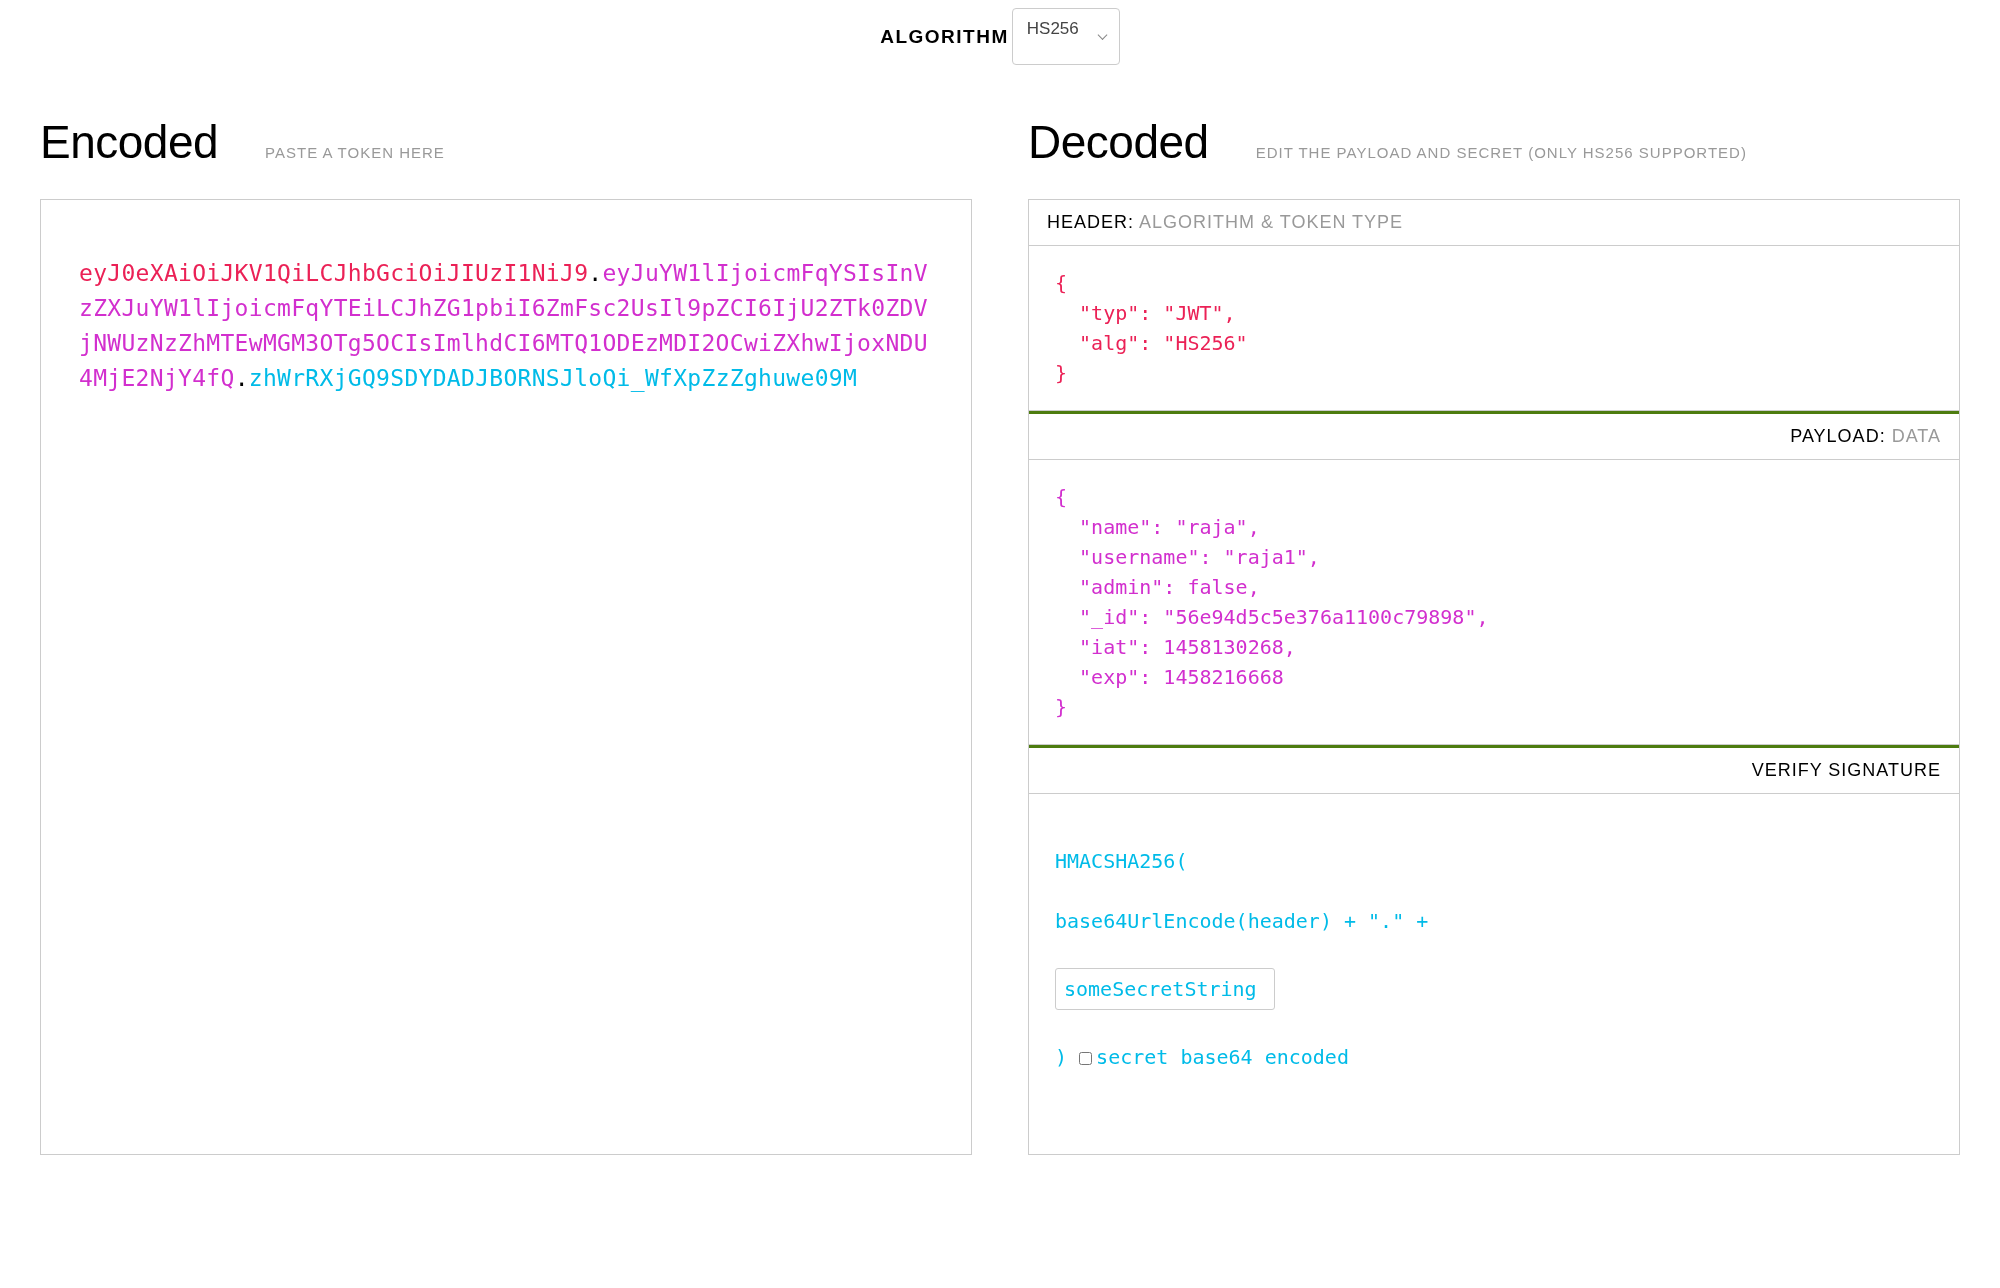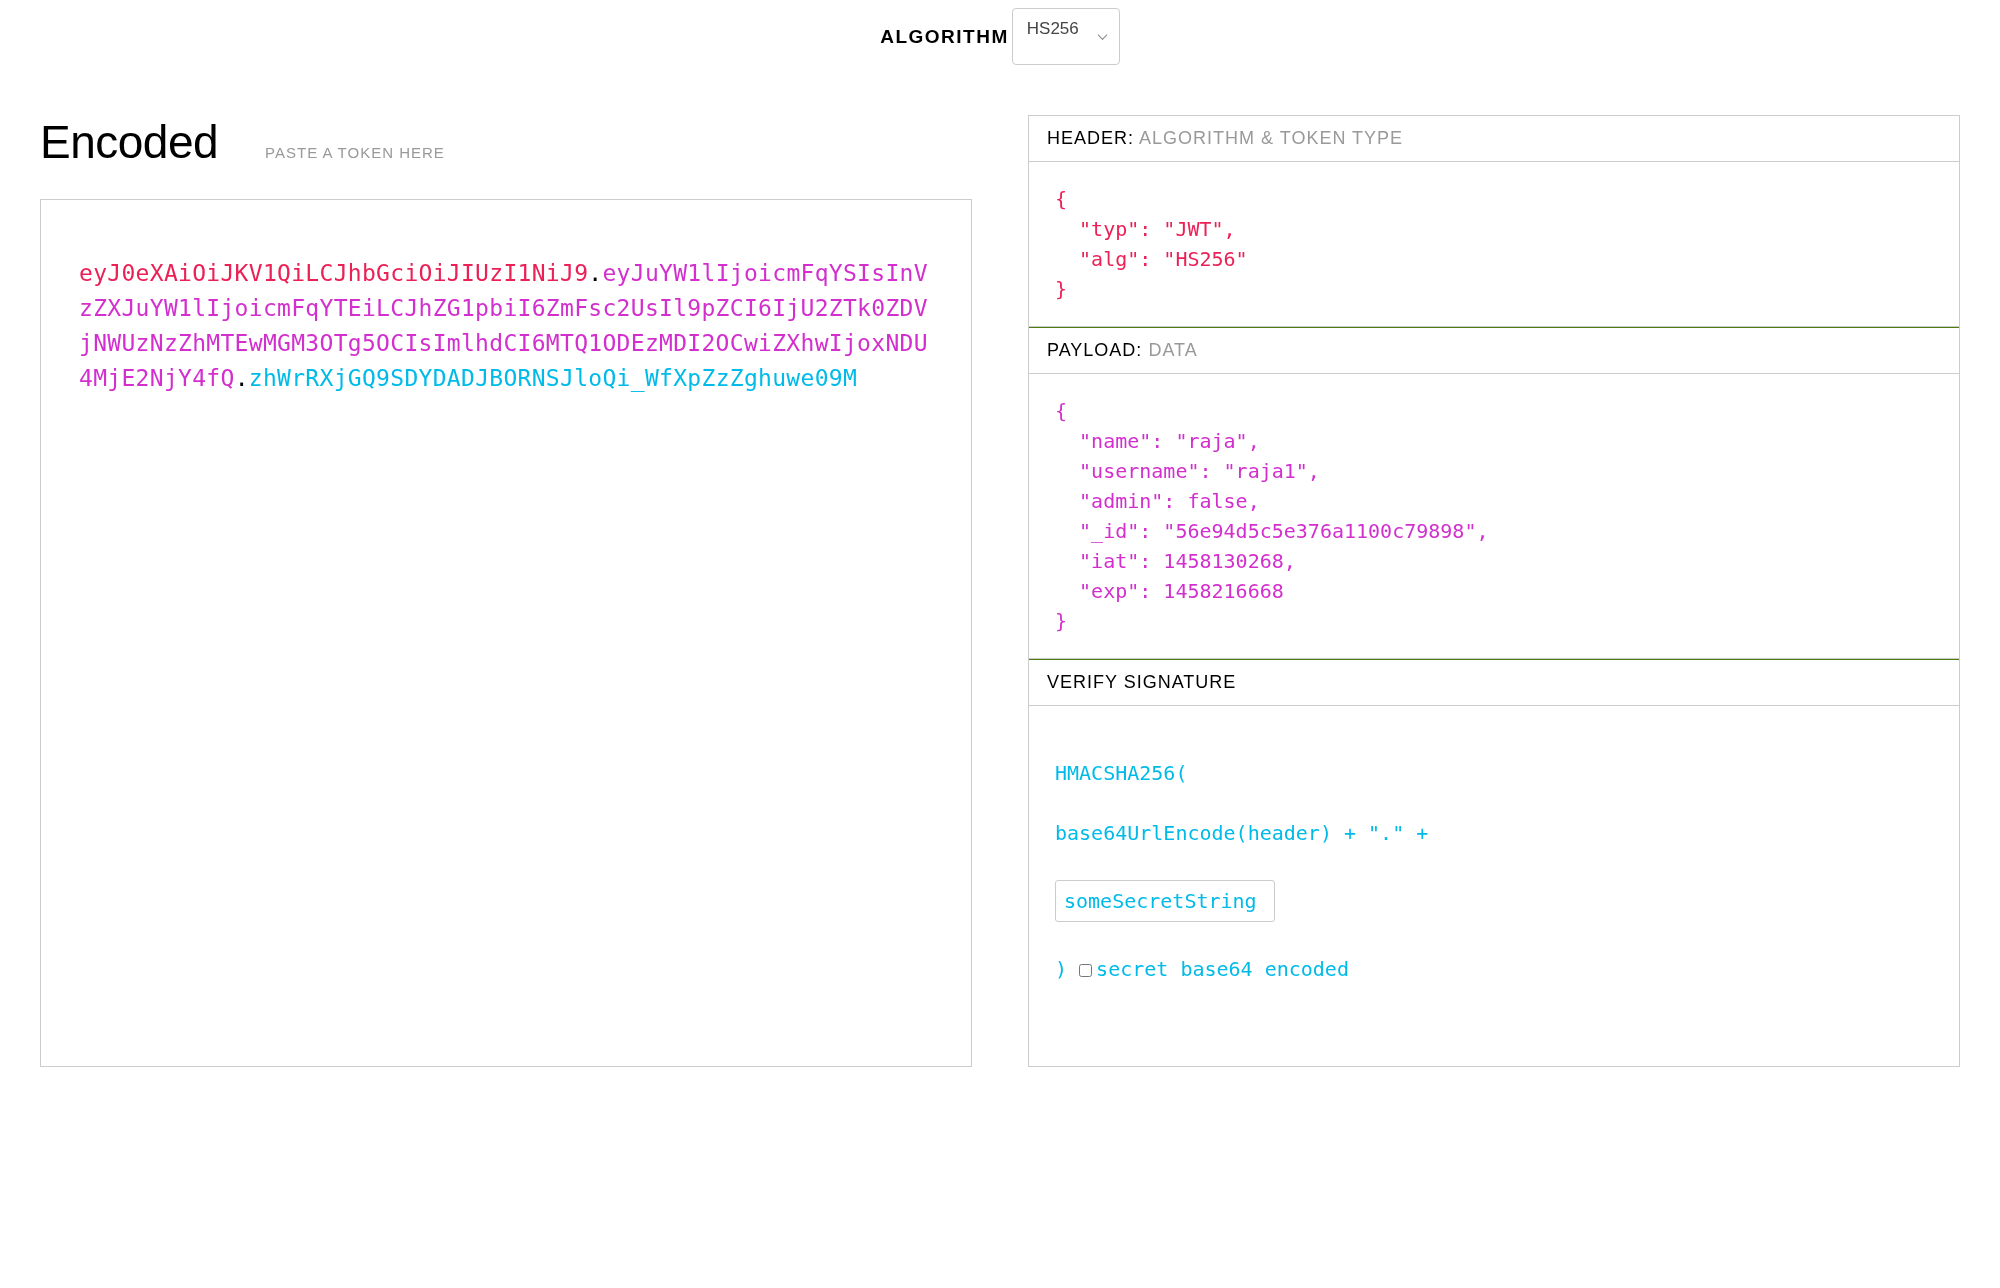--- a/index.html
+++ b/index.html
@@ -124,21 +124,22 @@
       font-family: "Menlo", "Consolas", "Monaco", monospace;
       font-size: 20px;
       line-height: 1.5;
       white-space: pre;
       outline: none;
     }
     .decoded-segment:not(:last-child) .decoded-segment-body {
       border-bottom: 1px solid #ccc;
     }
     .decoded-segment:not(:first-child) .decoded-segment-header {
-      border-top: 1px solid #4d7c0f;
+      border-top: 3px solid #4d7c0f;
+      text-align: right;
     }
     .decoded-segment:first-child .decoded-segment-header {
     }
     .header-json { color: #eb2156; }
     .payload-json { color: #d22fce; }
     .signature-body { color: #00bbe8; }
     .secret-input {
       border: 1px solid #ccc;
       border-radius: 3px;
       padding: 8px 8px;
@@ -170,20 +171,24 @@
 
   <div class="col">
     <div class="section-heading">
       <h1>Encoded</h1>
       <span class="section-subtitle">PASTE A TOKEN HERE</span>
     </div>
     <div class="box encoded-box" contenteditable="true" style=""><span class="token-header">eyJ0eXAiOiJKV1QiLCJhbGciOiJIUzI1NiJ9</span><span class="token-dot">.</span><span class="token-payload">eyJuYW1lIjoicmFqYSIsInVzZXJuYW1lIjoicmFqYTEiLCJhZG1pbiI6ZmFsc2UsIl9pZCI6IjU2ZTk0ZDVjNWUzNzZhMTEwMGM3OTg5OCIsImlhdCI6MTQ1ODEzMDI2OCwiZXhwIjoxNDU4MjE2NjY4fQ</span><span class="token-dot">.</span><span class="token-signature">zhWrRXjGQ9SDYDADJBORNSJloQi_WfXpZzZghuwe09M</span></div>
   </div>
 
   <div class="col">
+    <div class="section-heading">
+      <h1>Decoded</h1>
+      <span class="section-subtitle">EDIT THE PAYLOAD AND SECRET (ONLY HS256 SUPPORTED)</span>
+    </div>
     <div class="box decoded-box">
 
       <div class="decoded-segment">
         <div class="decoded-segment-header">
           <span class="label">HEADER:</span>
           <span class="desc">ALGORITHM &amp; TOKEN TYPE</span>
         </div>
         <div class="decoded-segment-body header-json" contenteditable="true" style="">{
   "typ": "JWT",
   "alg": "HS256"

